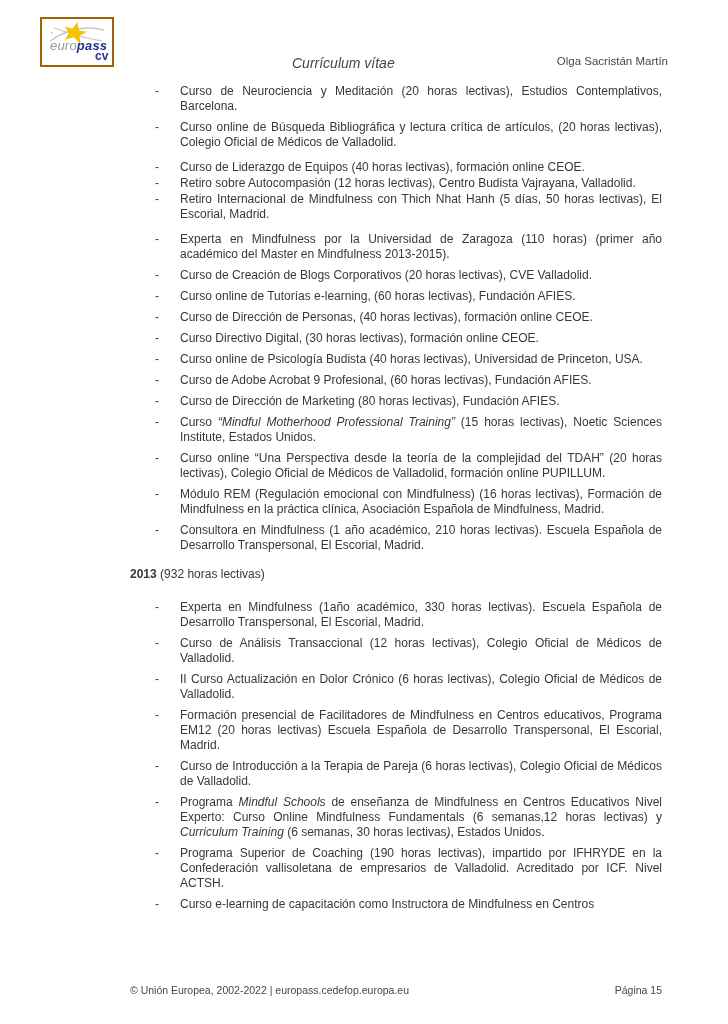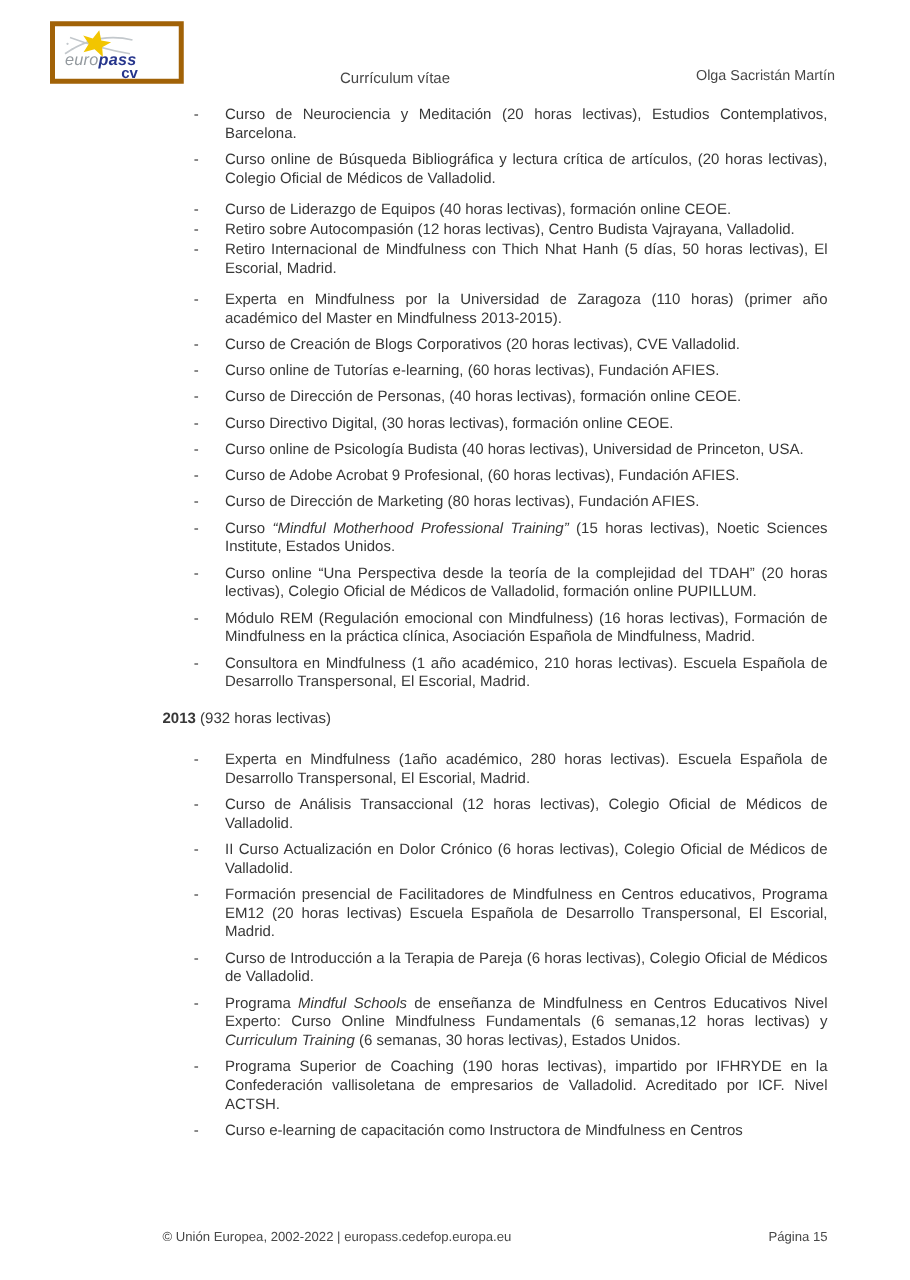--- a/index.html
+++ b/index.html
@@ -2,32 +2,32 @@
 <html><head>
 <meta charset="utf-8">
 <style>
   html,body{margin:0;padding:0;background:#ffffff;}
   body{width:728px;height:1024px;position:relative;overflow:hidden;
        font-family:"Liberation Sans", sans-serif;color:#383838;}
 
   .page{position:absolute;inset:0;background:#ffffff;}
 
   
-  .logo-box{position:absolute;left:40px;top:17px;width:107px;height:50px;
-            border:4px solid #a16207;box-sizing:border-box;background:#fff;}
+  .logo-box{position:absolute;left:40px;top:17px;width:74px;height:50px;
+            border:2px solid #a16207;box-sizing:border-box;background:#fff;}
   .logo-star{position:absolute;left:6px;top:2px;width:58px;height:24px;}
   .wordmark{position:absolute;left:8px;top:20px;font-size:13px;font-style:italic;
             letter-spacing:0.2px;line-height:14px;white-space:nowrap;}
   .wordmark .euro{color:#949a9f;font-weight:400;}
   .wordmark .pass{color:#26358c;font-weight:700;}
   .logo-cv{position:absolute;left:53px;top:31px;font-size:12px;font-weight:700;
            color:#26358c;line-height:13px;}
 
   
-  .doc-title{position:absolute;left:272px;top:55px;font-size:12px;color:#474747;}
+  .doc-title{position:absolute;left:292px;top:55px;font-size:14px;color:#474747;font-style:italic;}
   .author{position:absolute;right:60px;top:55px;font-size:11.5px;color:#474747;}
 
   
   .content{position:absolute;left:130px;top:84px;width:532px;font-size:12px;
            line-height:15px;color:#383838;}
   .sec-heading{margin:14px 0 18px 0;}
   .sec-heading .year{font-weight:700;}
   .bitem{display:flex;margin-top:6px;}
   .bitem.tight{margin-top:1px;}
   .bitem.gap{margin-top:10px;}
@@ -128,21 +128,21 @@
         </div>
         <div class="bitem">
           <span class="bmark">-</span>
           <span class="btext"><span>Consultora en Mindfulness (1 año académico, 210 horas lectivas). Escuela Española de Desarrollo Transpersonal, El Escorial, Madrid.</span></span>
         </div>
       </div>
       <div class="sec-heading"><span class="year">2013</span><span> (932 horas lectivas)</span></div>
       <div class="blist">
         <div class="bitem">
           <span class="bmark">-</span>
-          <span class="btext"><span>Experta en Mindfulness (1año académico, 280 horas lectivas). Escuela Española de Desarrollo Transpersonal, El Escorial, Madrid.</span></span>
+          <span class="btext"><span>Experta en Mindfulness (1año académico, 330 horas lectivas). Escuela Española de Desarrollo Transpersonal, El Escorial, Madrid.</span></span>
         </div>
         <div class="bitem">
           <span class="bmark">-</span>
           <span class="btext"><span>Curso de Análisis Transaccional (12 horas lectivas), Colegio Oficial de Médicos de Valladolid.</span></span>
         </div>
         <div class="bitem">
           <span class="bmark">-</span>
           <span class="btext"><span>II Curso Actualización en Dolor Crónico (6 horas lectivas), Colegio Oficial de Médicos de Valladolid.</span></span>
         </div>
         <div class="bitem">

